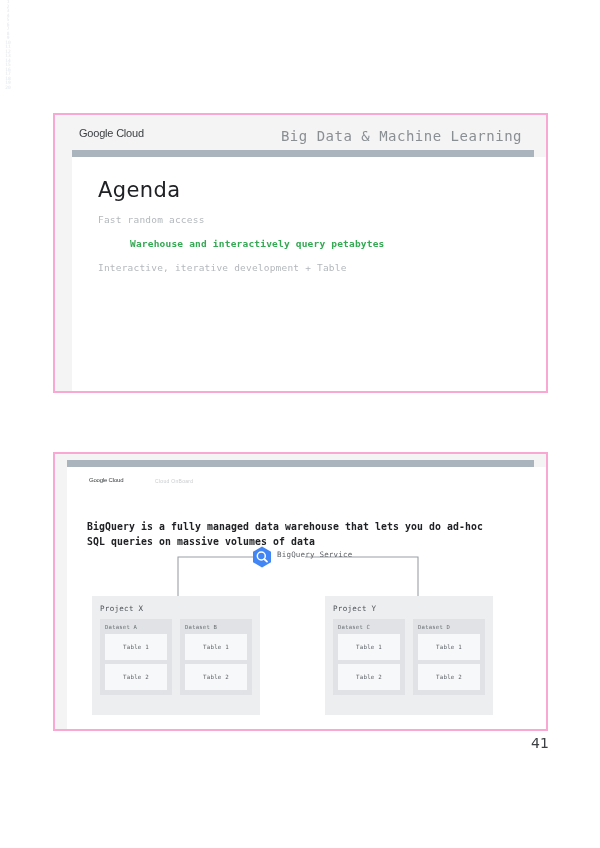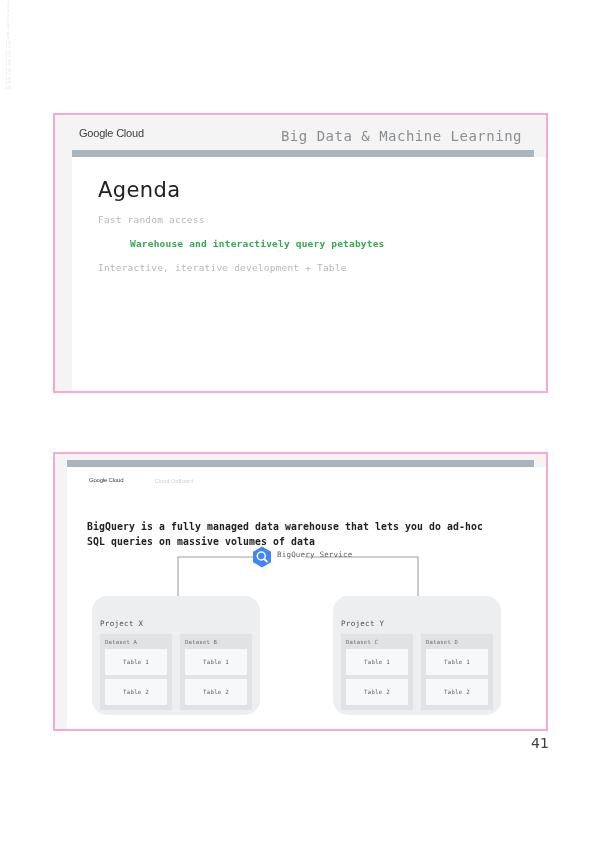--- a/index.html
+++ b/index.html
@@ -200,25 +200,24 @@
     color: #5f6368;
     letter-spacing: 0.2px;
     white-space: nowrap;
   }
 
   
   .project {
     position: absolute;
     background: #eceef0;
     box-sizing: border-box;
-    padding: 23px 8px 8px 8px;
-    border-radius: 15px;
+    padding: 8px 8px 8px 8px;
   }
   #project-x { left: 92px; top: 596px; width: 168px; height: 119px; }
-  #project-y { left: 325px; top: 596px; width: 168px; height: 119px; margin-left: 8px; }
+  #project-y { left: 325px; top: 596px; width: 168px; height: 119px; }
 
   .project-label {
     font-family: "DejaVu Sans Mono", monospace;
     font-size: 7.5px;
     color: #4d5156;
     letter-spacing: 0.3px;
     margin-bottom: 6px;
   }
 
   .dataset-row {

